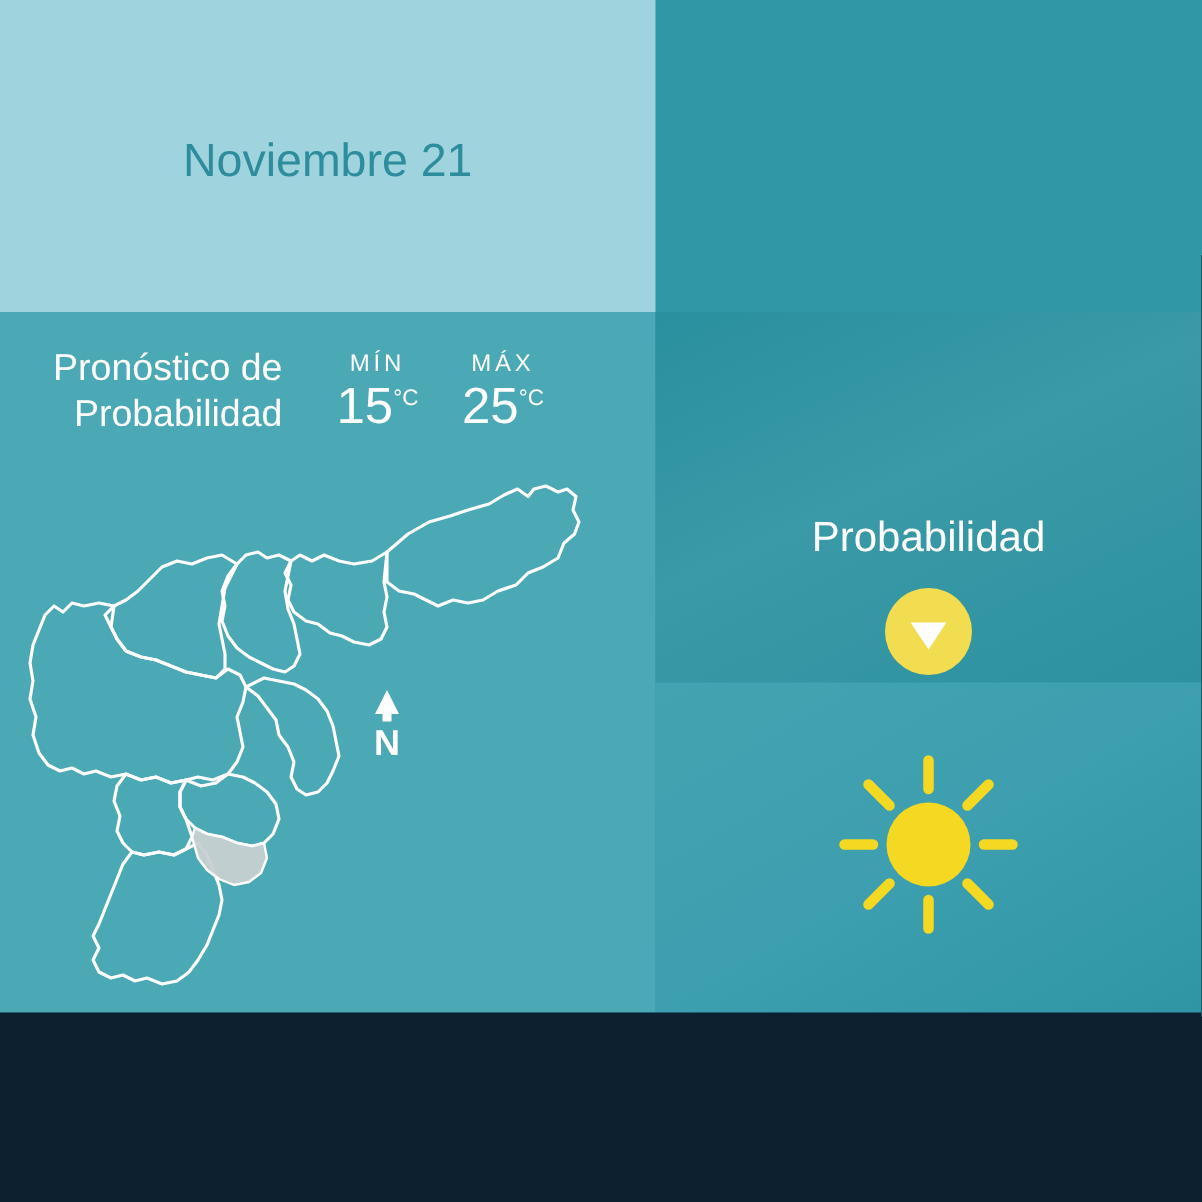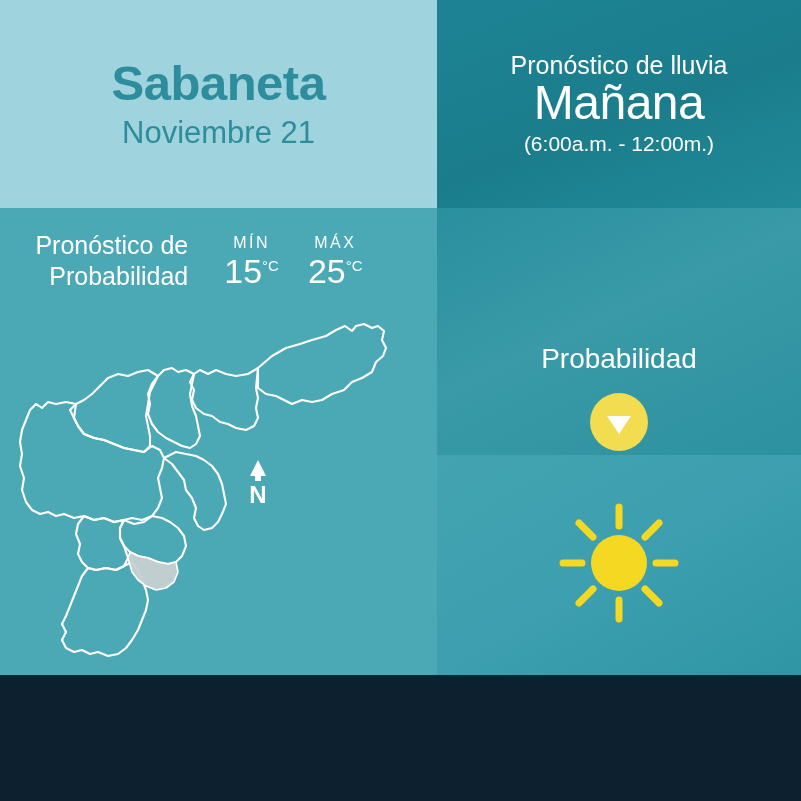--- a/index.html
+++ b/index.html
@@ -120,29 +120,23 @@
     background: #0d2030;
     color: #ffffff;
   }
 </style>
 </head>
 <body>
 
 <div id="root">
 
   <div class="panel" id="header-panel">
-    <div id="city-name">Sabaneta</div>
     <div id="city-date">Noviembre 21</div>
   </div>
 
-  <div class="panel" id="rain-panel">
-    <div id="rain-kicker">Pronóstico de lluvia</div>
-    <div id="rain-period">Mañana</div>
-    <div id="rain-hours">(6:00a.m. - 12:00m.)</div>
-  </div>
 
   <div class="panel" id="temp-map-panel">
 
     <div id="temp-row">
       <div id="temp-label">
         <div>Pronóstico de</div>
         <div>Probabilidad</div>
       </div>
 
       <div id="minmax">

